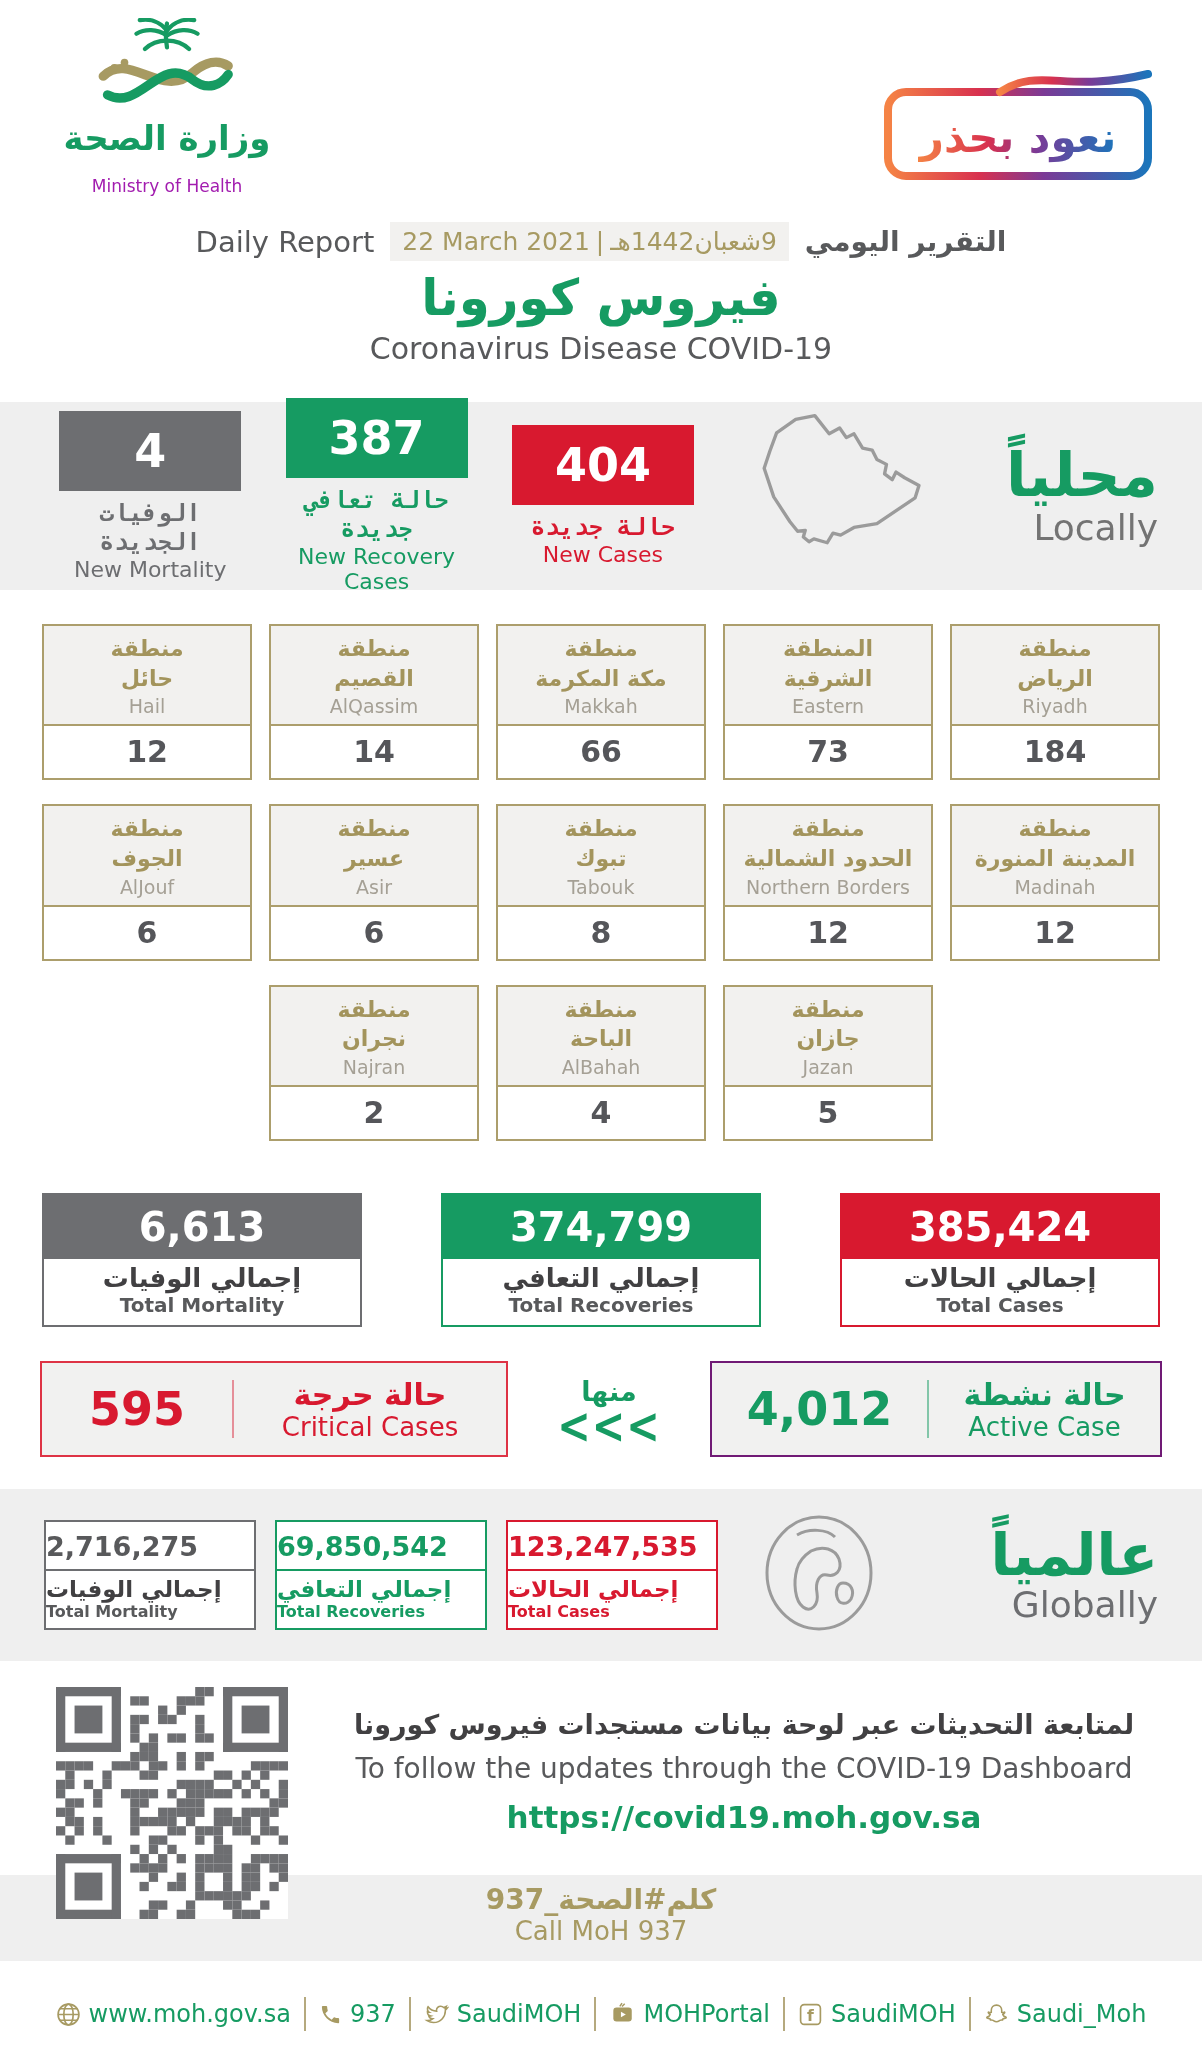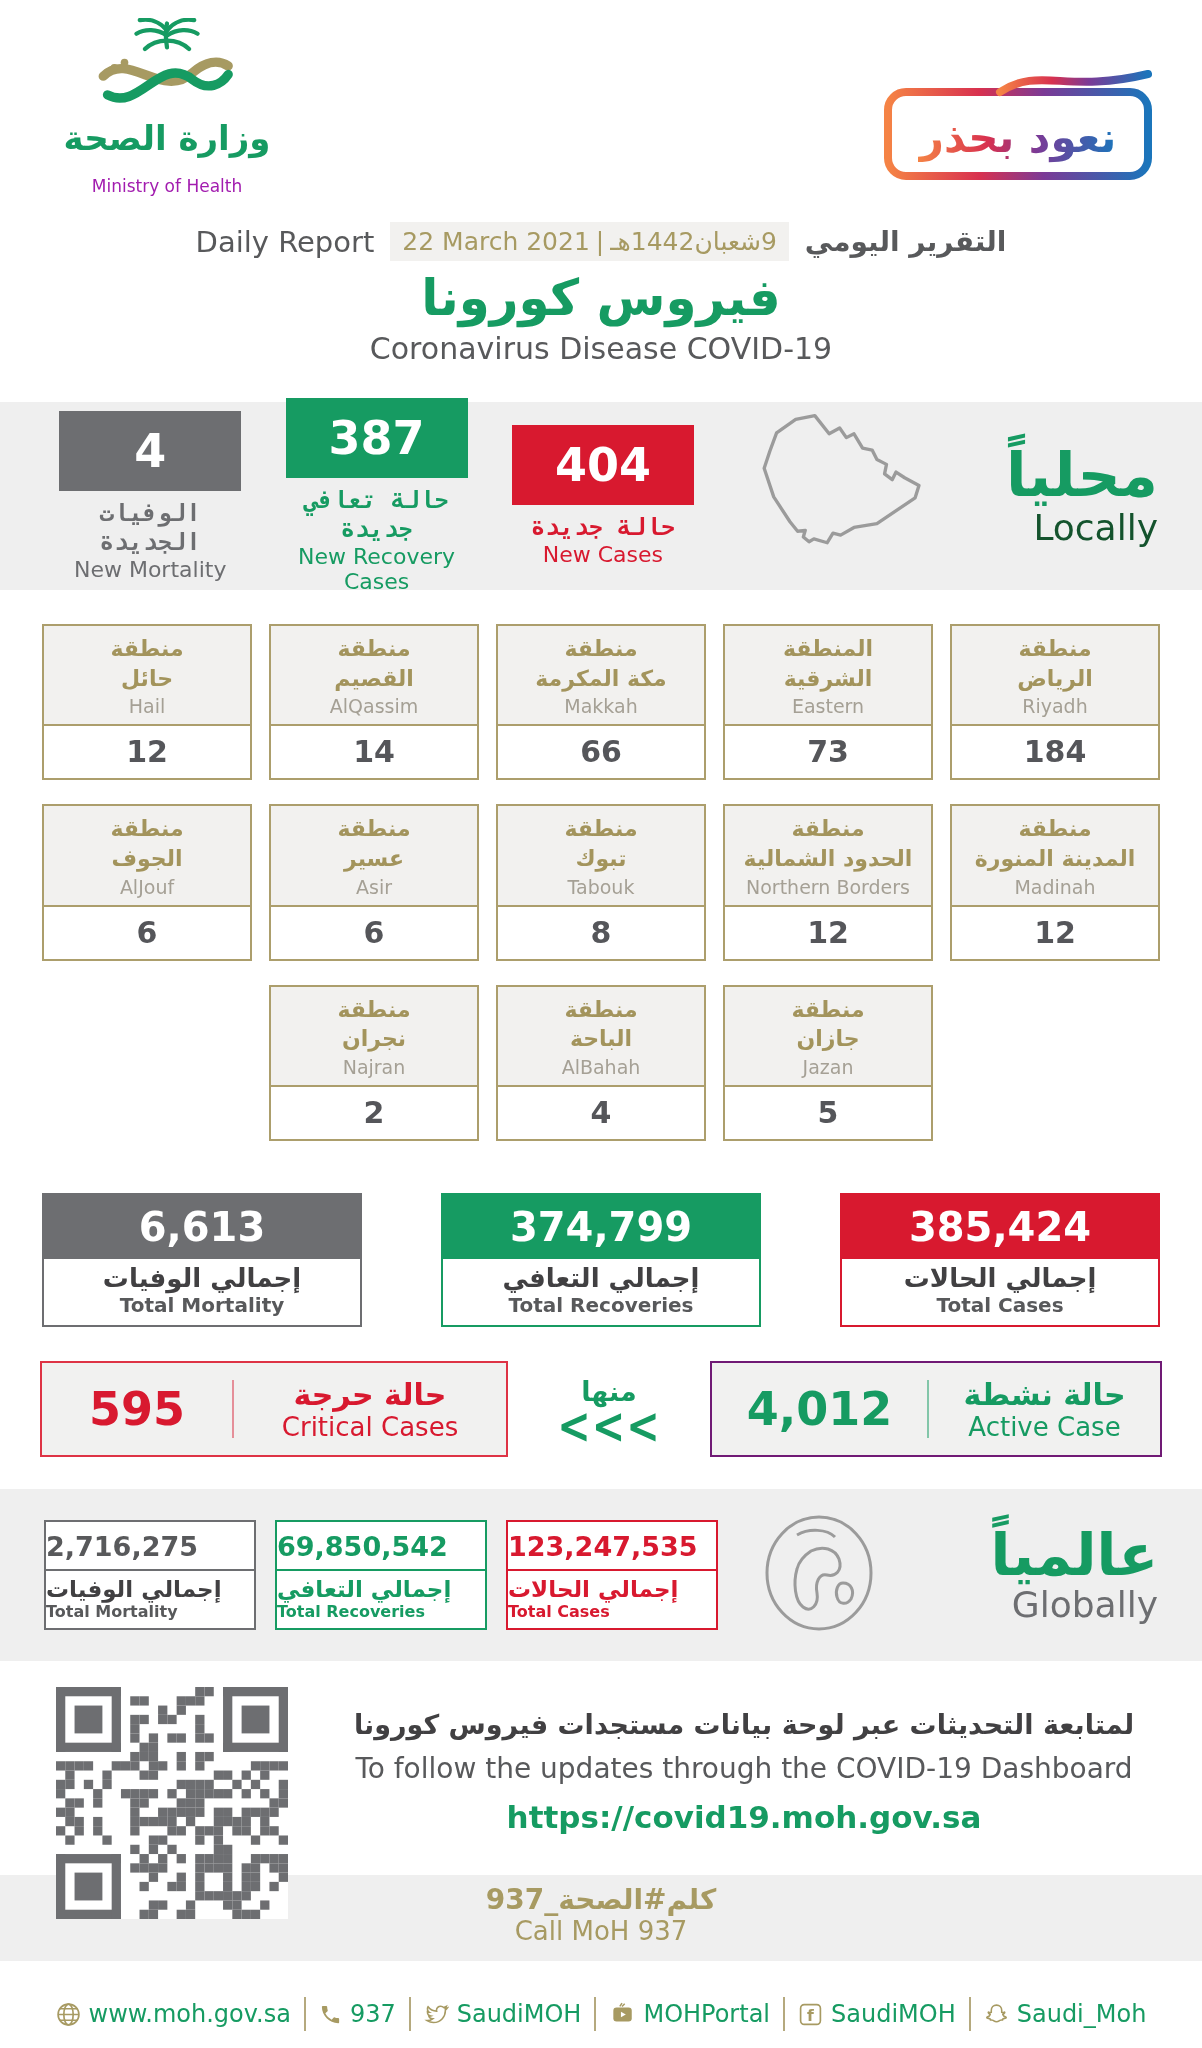--- a/index.html
+++ b/index.html
@@ -27,21 +27,21 @@
   .stat { width:215px; text-align:center; }
   .stat-box { width:182px; height:80px; margin:0 auto; display:flex; align-items:center; justify-content:center; color:#fff; font-size:46px; font-weight:bold; }
   .stat-ar { font-size:24px; font-weight:bold; margin-top:8px;font-family:Liberation Mono, monospace; }
   .stat-en { font-size:22px; margin-top:0px; }
   .c-gray  { color:#6d6e71; } .bg-gray  { background:#6d6e71; }
   .c-green { color:#169b62; } .bg-green { background:#169b62; }
   .c-red   { color:#d8192f; } .bg-red   { background:#d8192f; }
   .map-wrap { width:255px; margin-left:14px; }
   .local-heading { margin-left:auto; text-align:right; }
   .lh-ar { font-size:60px; font-weight:bold; color:#169b62; line-height:1.0; }
-  .lh-en { font-size:36px; color:#14532d; margin-top:2px; }
+  .lh-en { font-size:36px; color:#737373; margin-top:2px; }
 
   
   .regions { margin:34px 42px 0; display:grid; grid-template-columns:repeat(5,1fr); column-gap:17px; row-gap:24px; }
   .rcard { border:2px solid #ac9e6c; background:#fff; }
   .rhead { background:#f2f1ef; text-align:center; padding:8px 12px 7px; min-height:96px; }
   .r-ar { display:block; color:#a3945c; font-weight:bold; font-size:22px; line-height:1.35; }
   .r-en { display:block; color:#a5a095; font-size:19px; margin-top:2px; }
   .rnum { border-top:2px solid #ac9e6c; background:#fff; text-align:center; font-size:30px; font-weight:bold; color:#55565a; padding:8px 0 9px; }
   .col2 { grid-column:2; } .col3 { grid-column:3; } .col4 { grid-column:4; }
 

